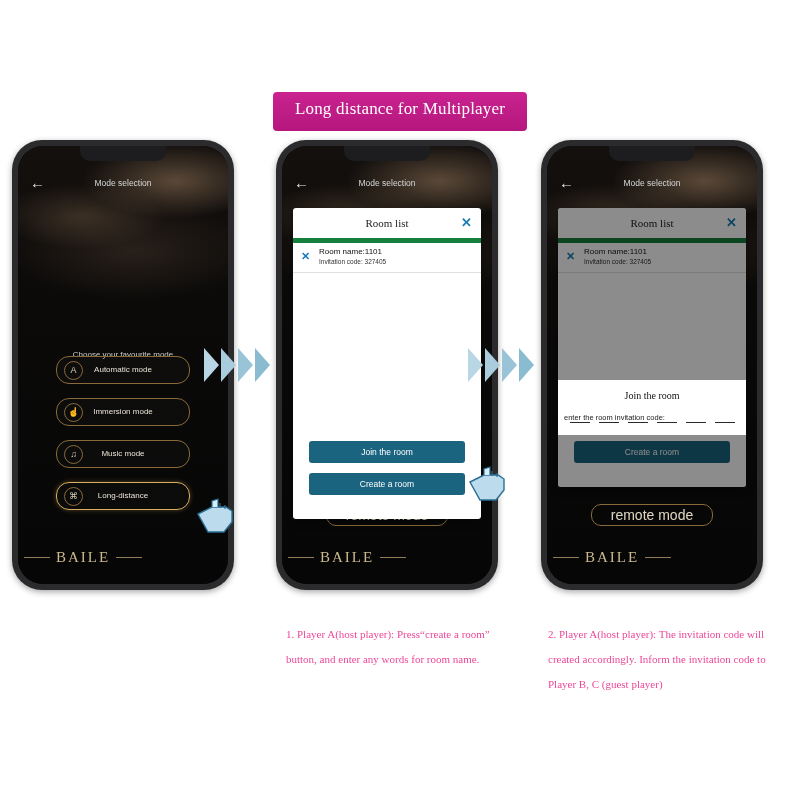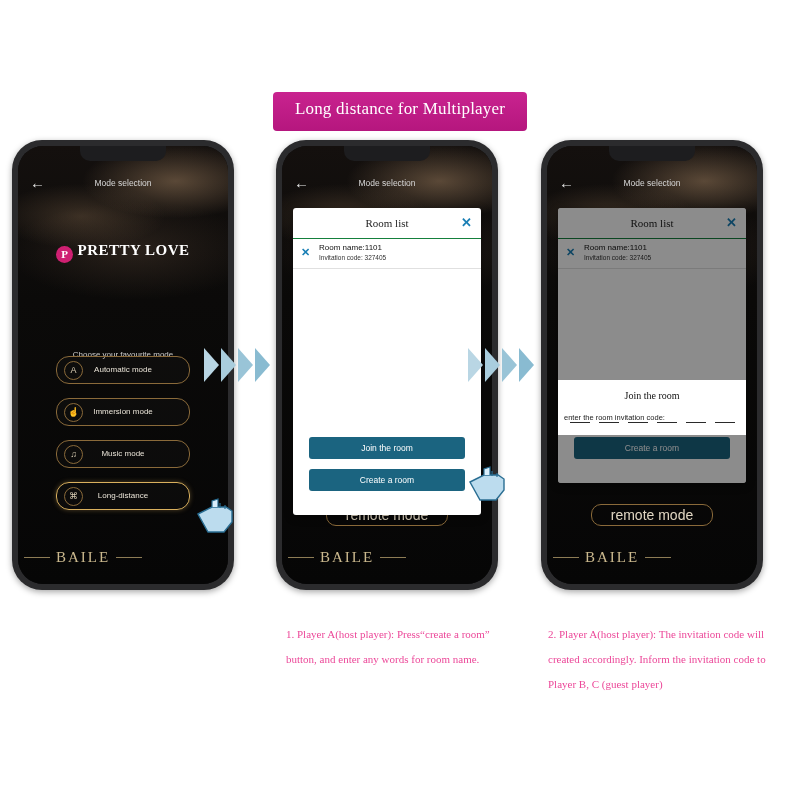--- a/index.html
+++ b/index.html
@@ -219,21 +219,21 @@
     width: 188px;
     background: #ffffff;
     border-radius: 3px;
     z-index: 4;
     overflow: hidden;
     box-shadow: 0 2px 8px rgba(0,0,0,0.4);
   }
   .dlg-head {
     position: relative;
     height: 30px;
-    border-bottom: 1px solid #15803d;
+    border-bottom: 5px solid #15803d;
     text-align: center;
     font-size: 11px;
     color: #1d1d1d;
     line-height: 30px;
     font-family: "Liberation Serif", serif;
   }
   .dlg-close {
     position: absolute;
     right: 9px;
     top: 0;
@@ -379,23 +379,20 @@
 
 <div class="phone" id="phone1">
   <div class="screen">
     <div class="notch"></div>
     <div class="scr-inner">
       <div class="topbar">
         <span class="back-arrow">←</span>
         <span>Mode selection</span>
       </div>
 
-      <div class="logo-row">
-        <span class="logo-badge">P</span><span>PRETTY LOVE</span>
-      </div>
 
       <div class="tagline">Choose your favourite mode</div>
 
       <div class="mode-list">
         <div class="mode-btn">
           <span class="m-ico">A</span>
           <span>Automatic mode</span>
         </div>
         <div class="mode-btn">
           <span class="m-ico">☝</span>

